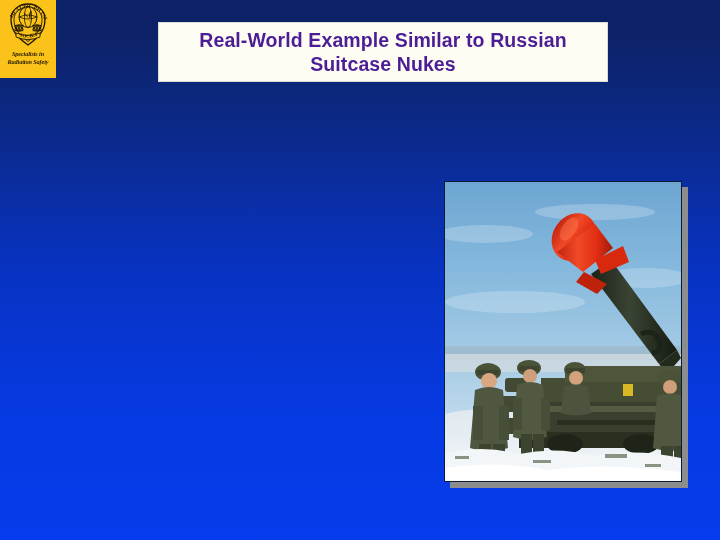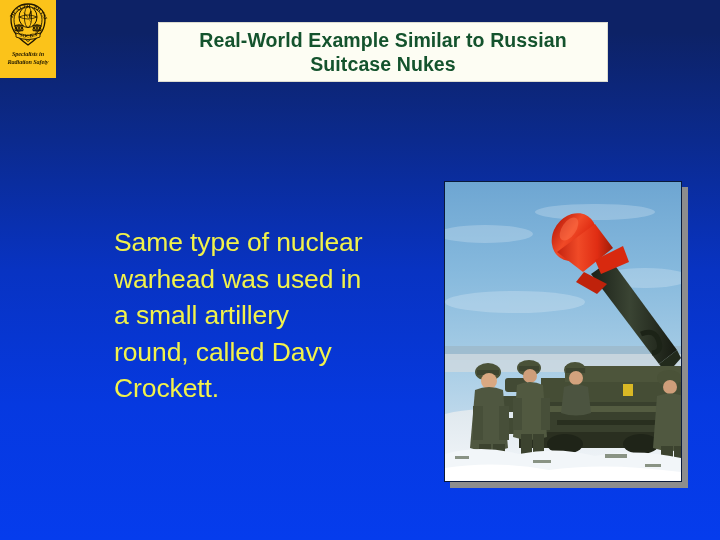--- a/index.html
+++ b/index.html
@@ -61,21 +61,21 @@
     width: 450px;
     height: 60px;
     background: #FDFDF3;
     border: 1px solid #dcdcd0;
     box-sizing: border-box;
     display: flex;
     align-items: center;
     justify-content: center;
   }
   #title-text {
-    color: #14532d;
+    color: #4c1d95;
     font-family: "Liberation Sans", sans-serif;
     font-weight: bold;
     font-size: 19.5px;
     line-height: 24px;
     text-align: center;
     letter-spacing: 0.1px;
     padding: 0 10px;
     white-space: pre-line;
   }
 
@@ -162,25 +162,20 @@
     </div>
     <div class="logo-caption">Specialists in
 Radiation Safety</div>
   </div>
 
   <div id="title-box">
     <div id="title-text">Real-World Example Similar to Russian
 Suitcase Nukes</div>
   </div>
 
-  <div id="body-text">Same type of nuclear
-warhead was used in
-a small artillery
-round, called Davy
-Crockett.</div>
 
   <div id="photo-shadow"></div>
   <div id="photo-frame">
     <svg width="236" height="299" viewBox="0 0 236 299">
       <defs>
         <linearGradient id="skyGrad" x1="0" y1="0" x2="0" y2="1">
           <stop offset="0%" stop-color="#6ea6d2"></stop>
           <stop offset="30%" stop-color="#86b9dd"></stop>
           <stop offset="62%" stop-color="#a9cee6"></stop>
           <stop offset="85%" stop-color="#c6dced"></stop>

